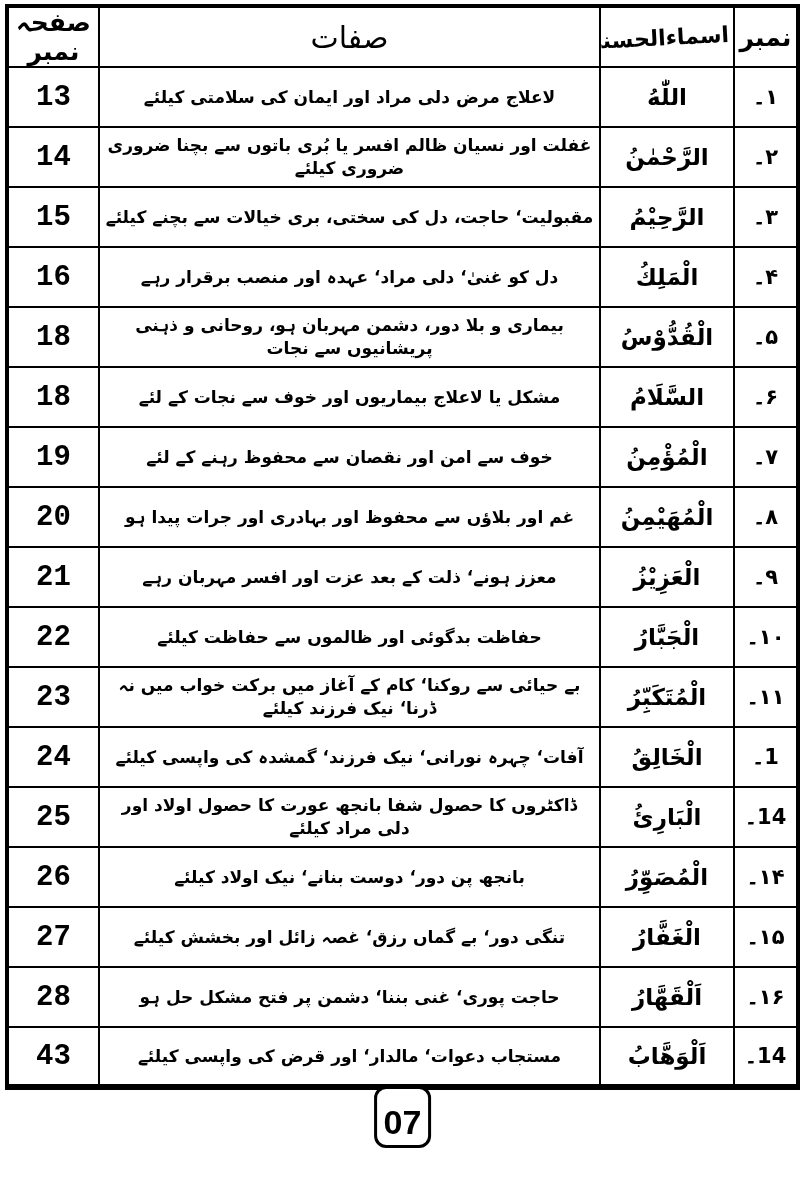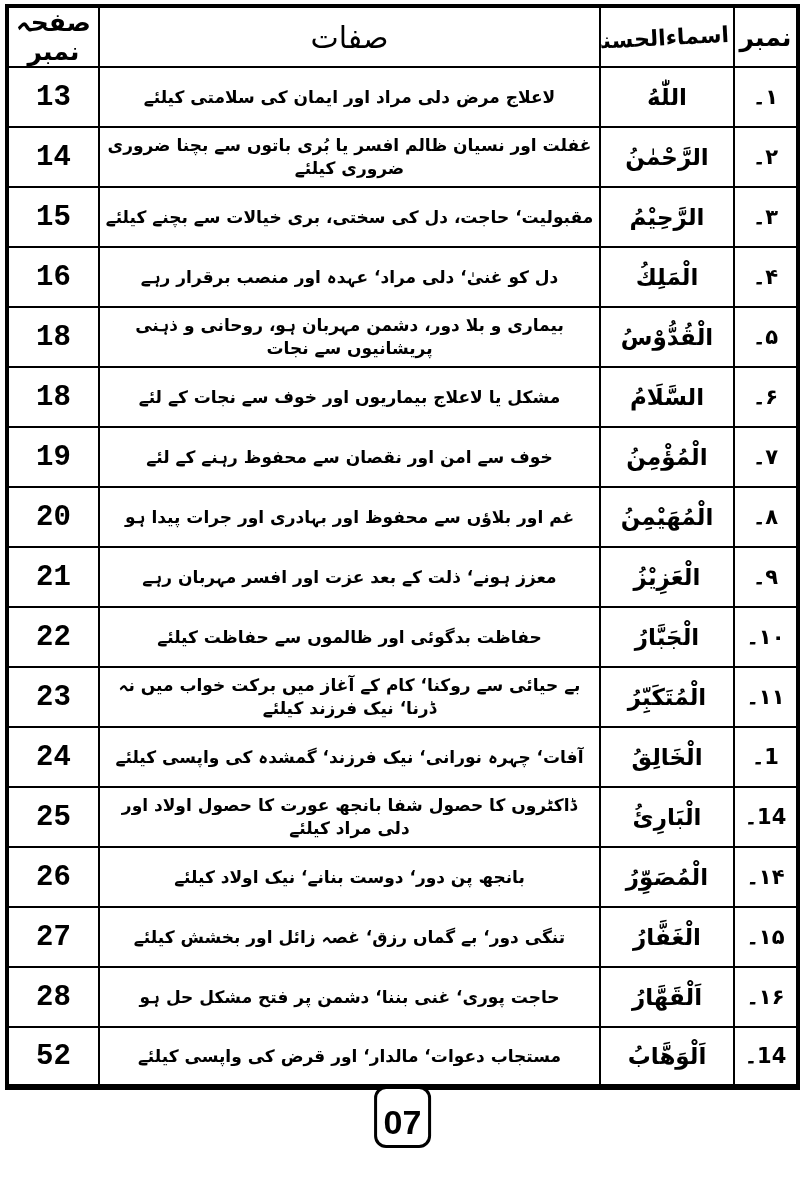--- a/index.html
+++ b/index.html
@@ -205,20 +205,20 @@
       <tr>
         <td class="c-num">۱۶۔</td>
         <td class="c-name">اَلْقَهَّارُ</td>
         <td class="c-attr">حاجت پوری‘ غنی بننا‘ دشمن پر فتح مشکل حل ہو</td>
         <td class="c-page">28</td>
       </tr>
       <tr>
         <td class="c-num">14۔</td>
         <td class="c-name">اَلْوَهَّابُ</td>
         <td class="c-attr">مستجاب دعوات‘ مالدار‘ اور قرض کی واپسی کیلئے</td>
-        <td class="c-page">52</td>
+        <td class="c-page">43</td>
       </tr>
     </tbody>
   </table>
 
   <div class="footer-badge">07</div>
 
 </div>
 
 </body></html>

